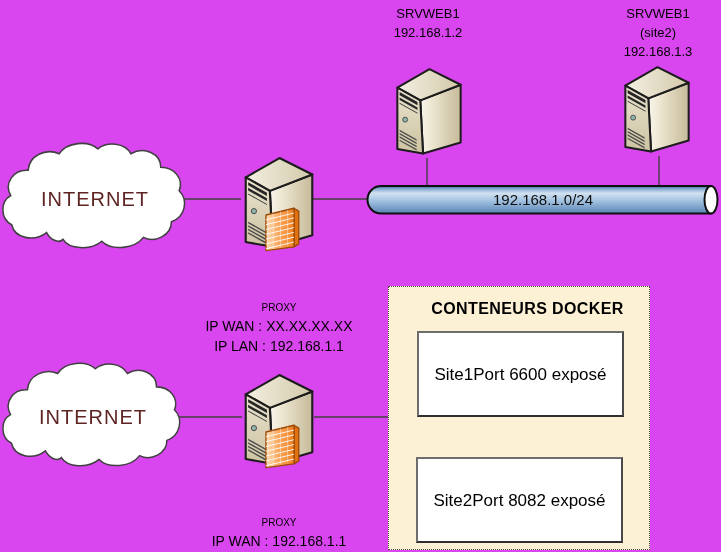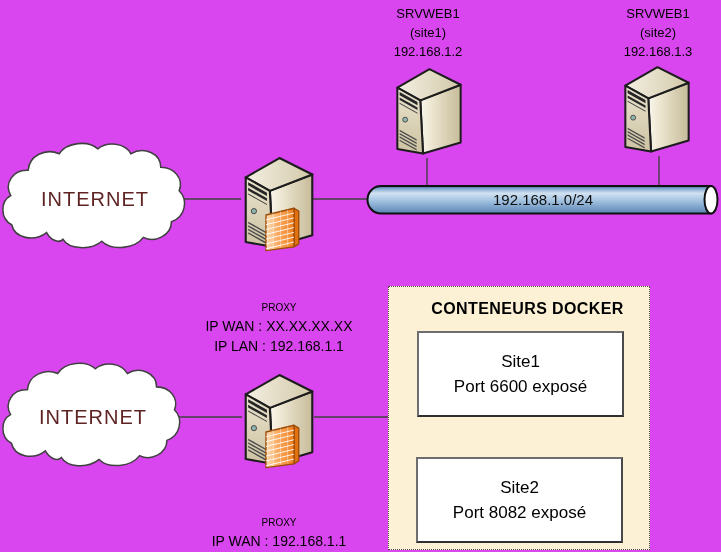--- a/index.html
+++ b/index.html
@@ -10,21 +10,21 @@
   .lbl-sm{font-size:13px;line-height:19px;}
   .lbl-ip{font-size:14px;line-height:20px;}
   .proxy-name{font-size:10px;line-height:17px;margin-top:45px;}
   .internet{font-size:20px;font-weight:normal;color:#5e2423;letter-spacing:1px;line-height:22px;}
   .bus-label{font-size:15px;line-height:15px;color:#0d0d0d;}
   .docker{position:absolute;left:388px;top:286px;width:260px;height:262px;
           background:#fcf0d5;border:1px dotted #4b4b4b;}
   .docker-title{margin-top:13px;text-align:center;font-weight:bold;font-size:16px;letter-spacing:.4px;padding-left:17px;}
   .cbox{position:absolute;left:28px;width:203px;height:82px;background:#ffffff;
         border:2px solid #6e6e6e;border-bottom-color:#2f2f2f;border-right-color:#4a4a4a;
-        display:flex;flex-direction:column;align-items:center;justify-content:center;
+        display:flex;flex-direction:row;align-items:center;justify-content:center;
         font-size:17px;line-height:25px;}
   .cbox.first{top:44px;}
   .cbox.second{top:152px;left:27px;margin-top:18px;}
 </style>
 </head>
 <body>
 
 <div class="stage">
 
   <svg class="layer" viewBox="0 0 721 552">
@@ -110,21 +110,20 @@
     <use href="#cloudpath" transform="translate(3,363) scale(0.942,0.955)" fill="#ffffff" stroke="#404040" stroke-width="1.6"></use>
 
     <use href="#sym-proxy" x="238" y="149" width="82" height="104"></use>
     <use href="#sym-server" x="390" y="59" width="78" height="102"></use>
     <use href="#sym-server" x="618" y="57" width="78" height="102"></use>
     <use href="#sym-proxy" x="238" y="366" width="82" height="104"></use>
   </svg>
 
   <div class="label lbl-sm" style="left:358px;top:4px;width:140px;">
     <div>SRVWEB1</div>
-    <div>(site1)</div>
     <div>192.168.1.2</div>
   </div>
   <div class="label lbl-sm" style="left:588px;top:4px;width:140px;">
     <div>SRVWEB1</div>
     <div>(site2)</div>
     <div>192.168.1.3</div>
   </div>
 
   <div class="label bus-label" style="left:398px;top:192px;width:290px;">192.168.1.0/24</div>
 

